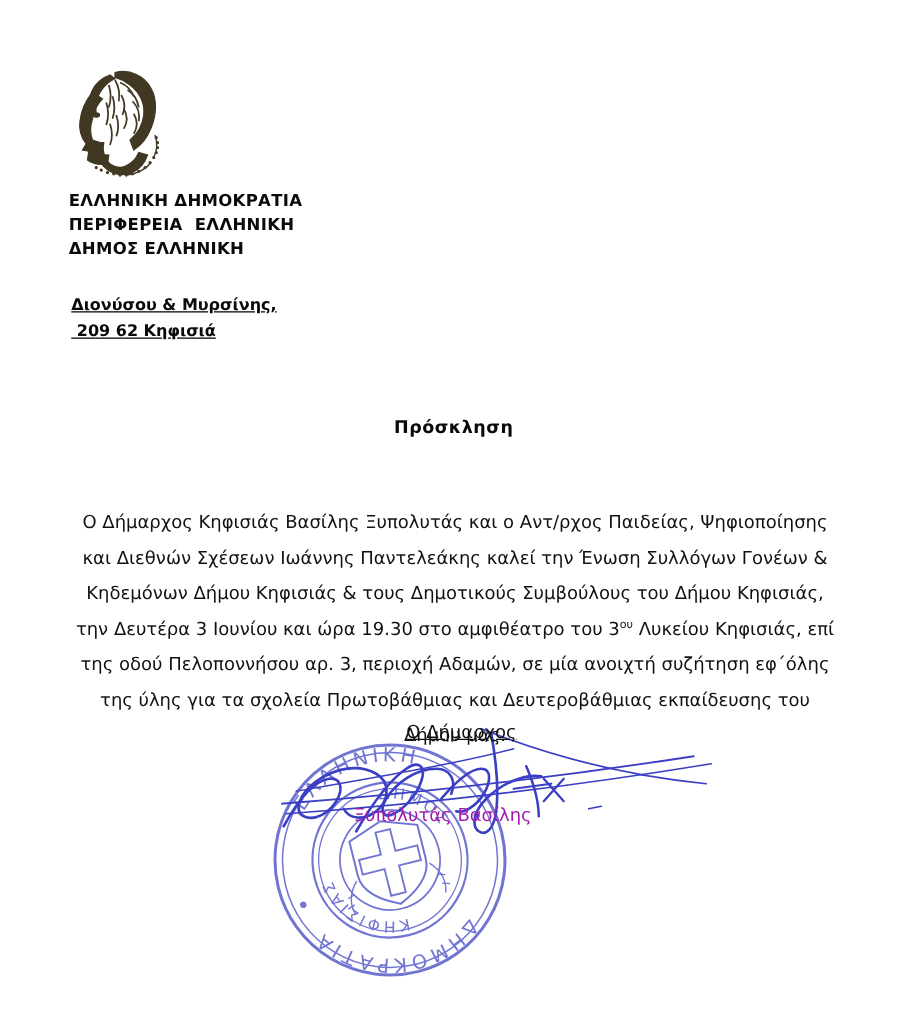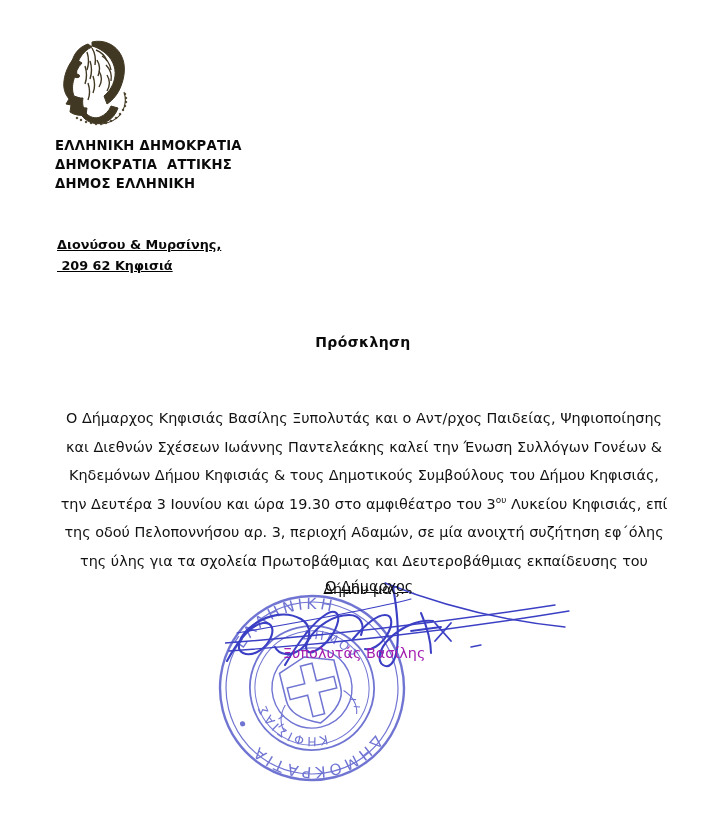--- a/index.html
+++ b/index.html
@@ -19,21 +19,21 @@
   .page {
     position: absolute;
     inset: 0;
     background: #ffffff;
   }
 
   
   .letterhead {
     position: absolute;
     left: 50px;
-    top: 36px;
+    top: 52px;
     width: 320px;
   }
 
   .emblem {
     width: 86px;
     height: 92px;
     display: block;
     margin-left: 2px;
   }
 
@@ -193,21 +193,21 @@
             <circle cx="39" cy="87" r="0.8"></circle>
           <circle cx="34" cy="86" r="0.8"></circle>
             <circle cx="29" cy="84" r="0.8"></circle>
           <circle cx="25" cy="82" r="0.8"></circle>
         </g>
       </g>
     </svg>
 
     <div class="org-lines">
       <div class="org-line">ΕΛΛΗΝΙΚΗ ΔΗΜΟΚΡΑΤΙΑ</div>
-      <div class="org-line">ΔΗΜΟΚΡΑΤΙΑ  ΑΤΤΙΚΗΣ</div>
+      <div class="org-line">ΠΕΡΙΦΕΡΕΙΑ  ΕΛΛΗΝΙΚΗ</div>
       <div class="org-line">ΔΗΜΟΣ ΕΛΛΗΝΙΚΗ</div>
     </div>
   </div>
 
   <div class="address-block">
     <div class="address-line">Διονύσου &amp; Μυρσίνης,</div>
     <div class="address-line"> 209 62 Κηφισιά</div>
   </div>
 
   <div class="doc-title">Πρόσκληση</div>

